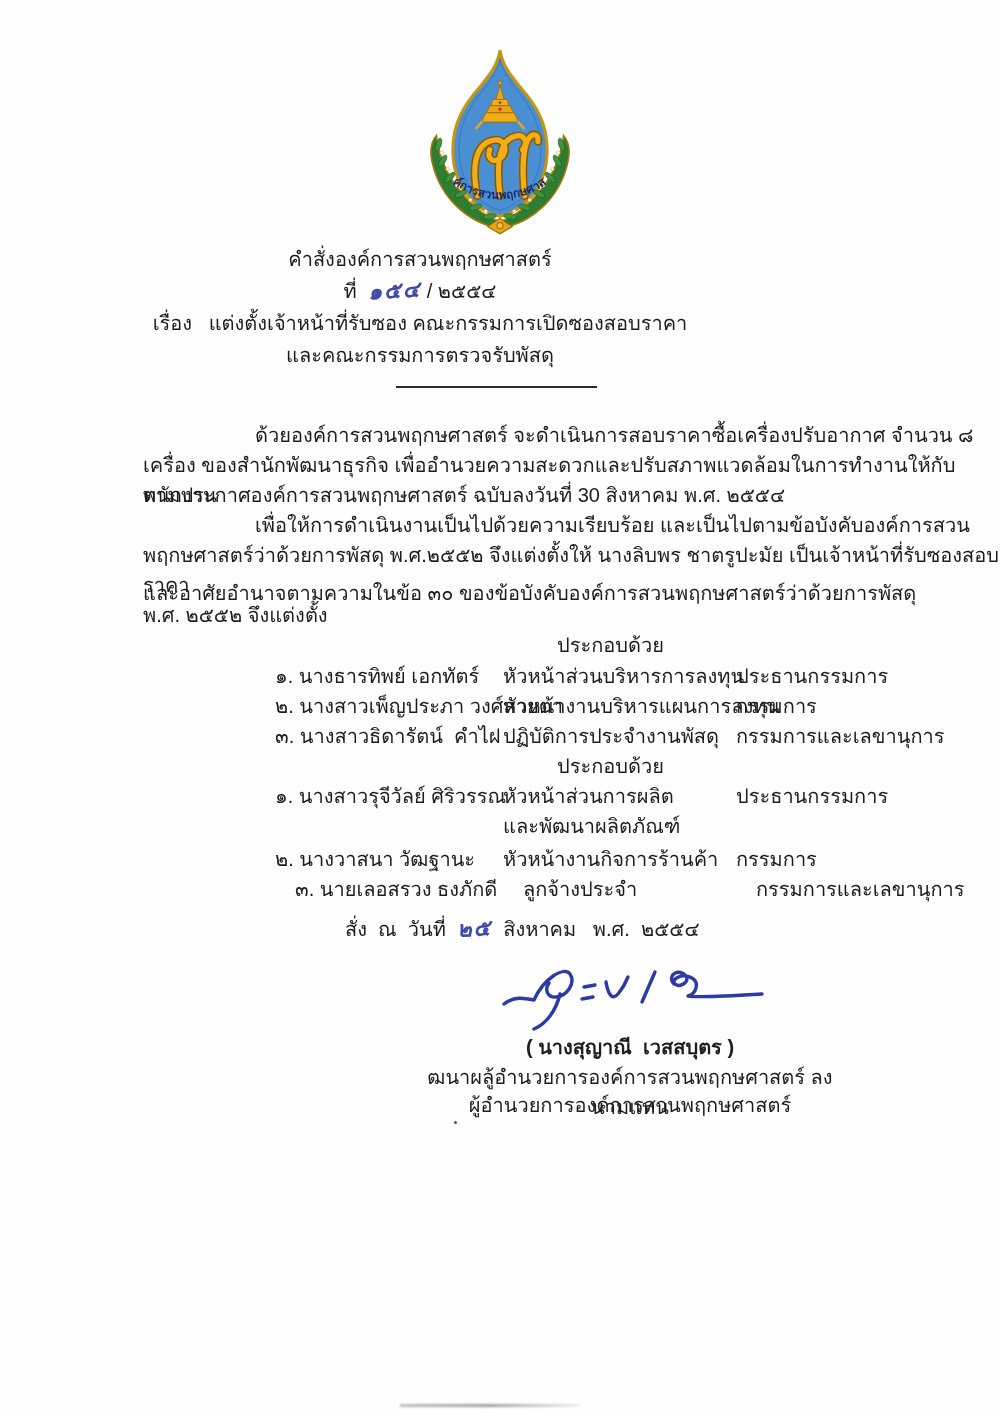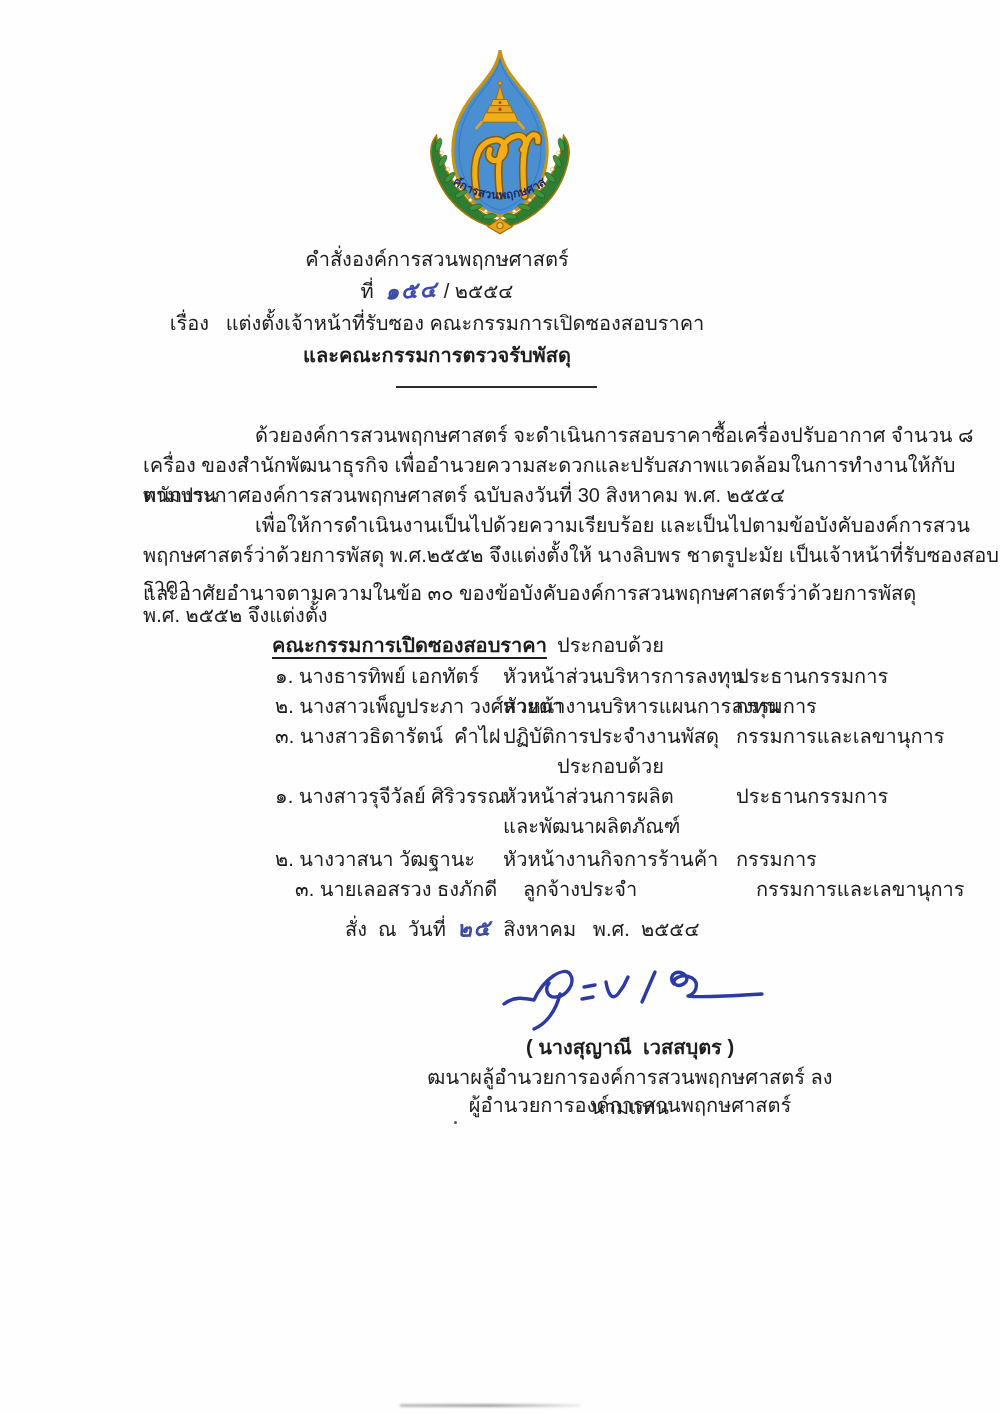--- a/index.html
+++ b/index.html
@@ -3,21 +3,21 @@
 <meta charset="utf-8">
 <style>
   html,body{margin:0;padding:0;background:#e8e8e8;}
   .page{
     position:relative;width:1000px;height:1413px;margin:0 auto;
     background:#fefefe;color:#1d1d1d;
     font-family:"Liberation Sans",sans-serif;
     font-size:20px;line-height:30px;overflow:hidden;
   }
   .abs{position:absolute;}
-  .center{left:0;width:840px;text-align:center;padding-left:17px;}
+  .center{left:0;width:840px;text-align:center;}
   .pre{white-space:pre;}
   .hand{
     color:#3f4ba8;display:inline-block;transform:rotate(-3deg);
     font-size:22px;letter-spacing:2px;font-style:italic;font-weight:bold;
   }
   .heading-u{text-decoration:underline;text-underline-offset:5px;text-decoration-thickness:1.5px;font-weight:bold;}
   .sep{background:#2b2b2b;height:2px;}
   .row{left:0;width:1000px;height:30px;}
   .col-name{position:absolute;left:275px;white-space:pre;}
   .col-pos{position:absolute;left:503px;white-space:pre;}
@@ -113,35 +113,34 @@
     </text>
   </svg>
 
   <div class="abs center" style="top:244px;">คำสั่งองค์การสวนพฤกษศาสตร์</div>
 
   <div class="abs center" style="top:276px;">
     <span class="pre">ที่  </span><span class="hand">๑๕๔</span><span class="pre"> / ๒๕๕๔</span>
   </div>
 
   <div class="abs center pre" style="top:308px;">เรื่อง   แต่งตั้งเจ้าหน้าที่รับซอง คณะกรรมการเปิดซองสอบราคา</div>
-  <div class="abs center" style="top:340px;font-weight:bold;">และคณะกรรมการตรวจรับพัสดุ</div>
+  <div class="abs center" style="top:340px;">และคณะกรรมการตรวจรับพัสดุ</div>
 
   <div class="abs sep" style="left:396px;top:386px;width:201px;"></div>
 
   <div class="abs" style="left:255px;top:420px;">ด้วยองค์การสวนพฤกษศาสตร์ จะดำเนินการสอบราคาซื้อเครื่องปรับอากาศ จำนวน ๘</div>
   <div class="abs" style="left:143px;top:450px;">เครื่อง ของสำนักพัฒนาธุรกิจ เพื่ออำนวยความสะดวกและปรับสภาพแวดล้อมในการทำงานให้กับพนักงาน</div>
   <div class="abs" style="left:143px;top:480px;">ตามประกาศองค์การสวนพฤกษศาสตร์ ฉบับลงวันที่ 30 สิงหาคม พ.ศ. ๒๕๕๔</div>
 
   <div class="abs" style="left:255px;top:510px;">เพื่อให้การดำเนินงานเป็นไปด้วยความเรียบร้อย และเป็นไปตามข้อบังคับองค์การสวน</div>
   <div class="abs" style="left:143px;top:540px;">พฤกษศาสตร์ว่าด้วยการพัสดุ พ.ศ.๒๕๕๒ จึงแต่งตั้งให้ นางลิบพร ชาตรูปะมัย เป็นเจ้าหน้าที่รับซองสอบราคา</div>
   <div class="abs" style="left:143px;top:578px;">และอาศัยอำนาจตามความในข้อ ๓๐ ของข้อบังคับองค์การสวนพฤกษศาสตร์ว่าด้วยการพัสดุ</div>
   <div class="abs" style="left:143px;top:600px;">พ.ศ. ๒๕๕๒ จึงแต่งตั้ง</div>
 
   <div class="abs row" style="top:630px;">
-    <span class="col-name heading-u" style="left:272px;">คณะกรรมการเปิดซองสอบราคา</span>
     <span class="col-pos" style="left:557px;">ประกอบด้วย</span>
   </div>
   <div class="abs row" style="top:661px;text-align:right;">
     <span class="col-name">๑. นางธารทิพย์ เอกทัตร์</span>
     <span class="col-pos">หัวหน้าส่วนบริหารการลงทุน</span>
     <span class="col-role">ประธานกรรมการ</span>
   </div>
   <div class="abs row" style="top:691px;">
     <span class="col-name">๒. นางสาวเพ็ญประภา วงศ์สายตา</span>
     <span class="col-pos">หัวหน้างานบริหารแผนการลงทุน</span>

